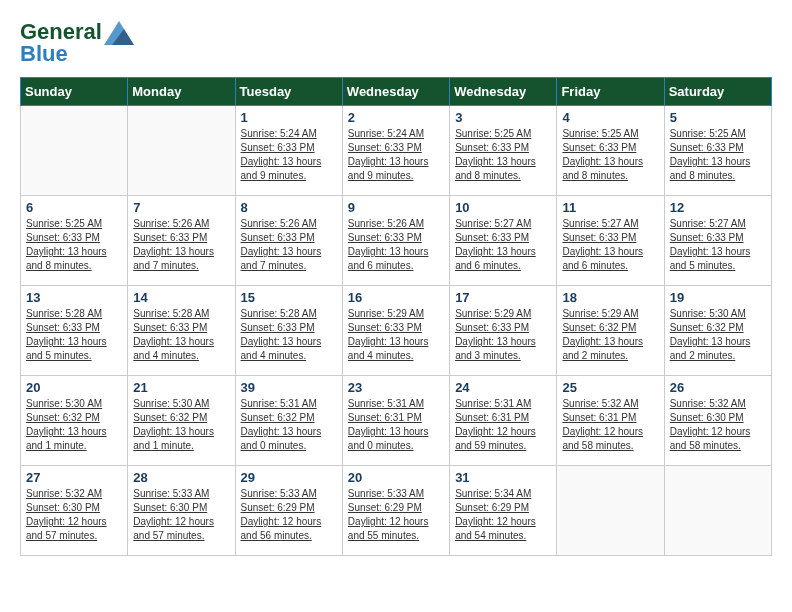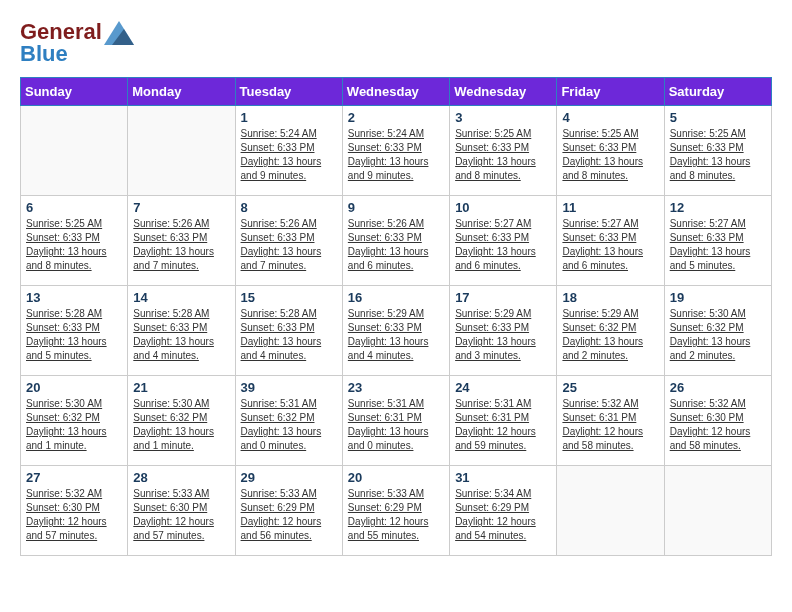--- a/index.html
+++ b/index.html
@@ -20,21 +20,21 @@
       display: flex;
       align-items: center;
     }
     .logo-text {
       font-size: 22px;
       font-weight: bold;
       color: #1a3a5c;
       line-height: 1.1;
     }
     .logo-text span {
-      color: #7f1d1d;
+      color: #14532d;
       margin-top: 17px;
     }
     .logo-icon {
       width: 30px;
       height: 24px;
       margin-left: 2px;
     }
     .title-block {
       text-align: right;
     }
@@ -47,21 +47,21 @@
     .location-title {
       font-size: 16px;
       color: #333;
     }
     .calendar {
       width: 100%;
       border-collapse: collapse;
       table-layout: fixed;
     }
     .calendar th {
-      background: #6d28d9;
+      background: #14532d;
       color: #fff;
       font-size: 13px;
       font-weight: bold;
       padding: 6px 4px;
       text-align: left;
       border: 1px solid #2e7fc1;
     }
     .calendar td {
       border: 1px solid #ccc;
       vertical-align: top;

